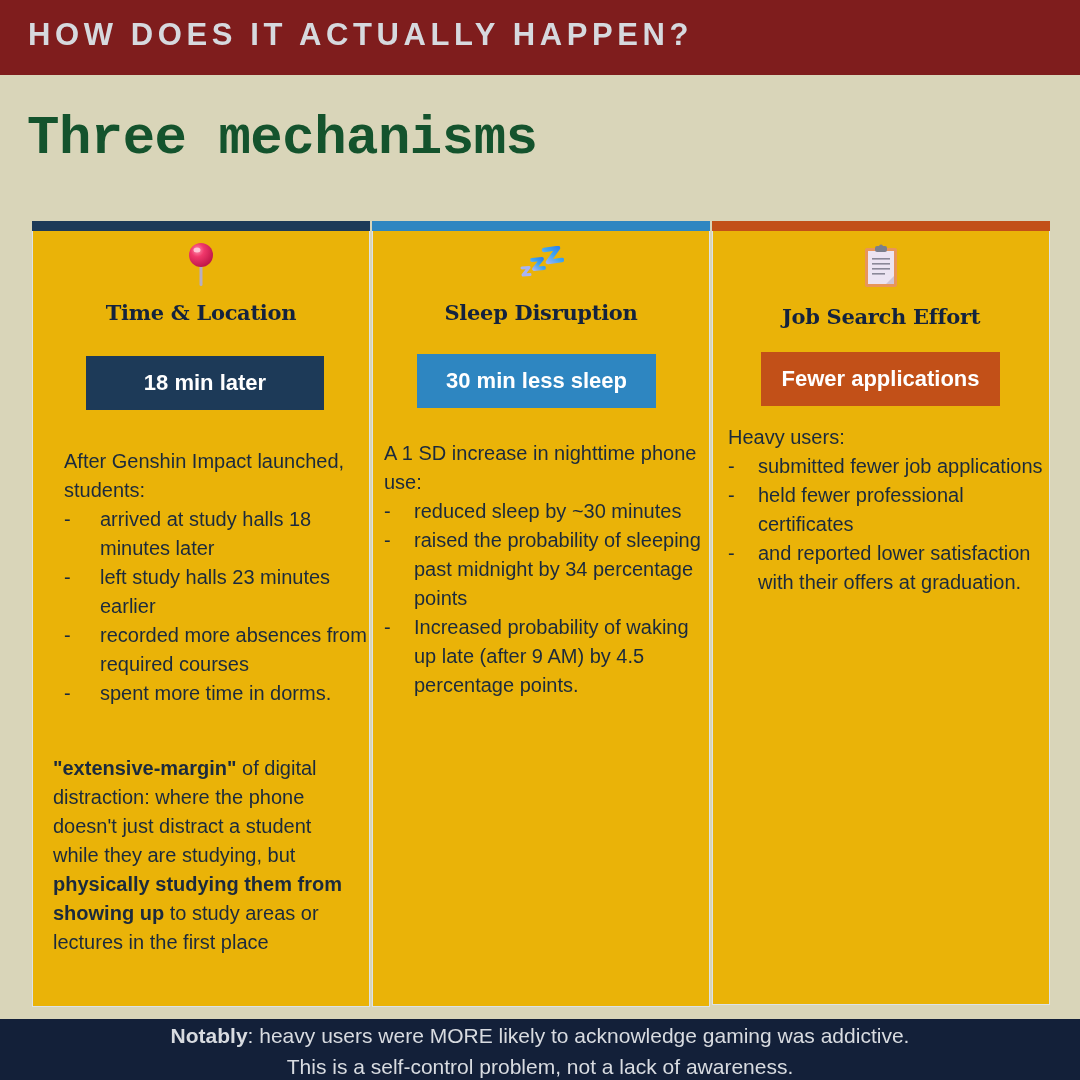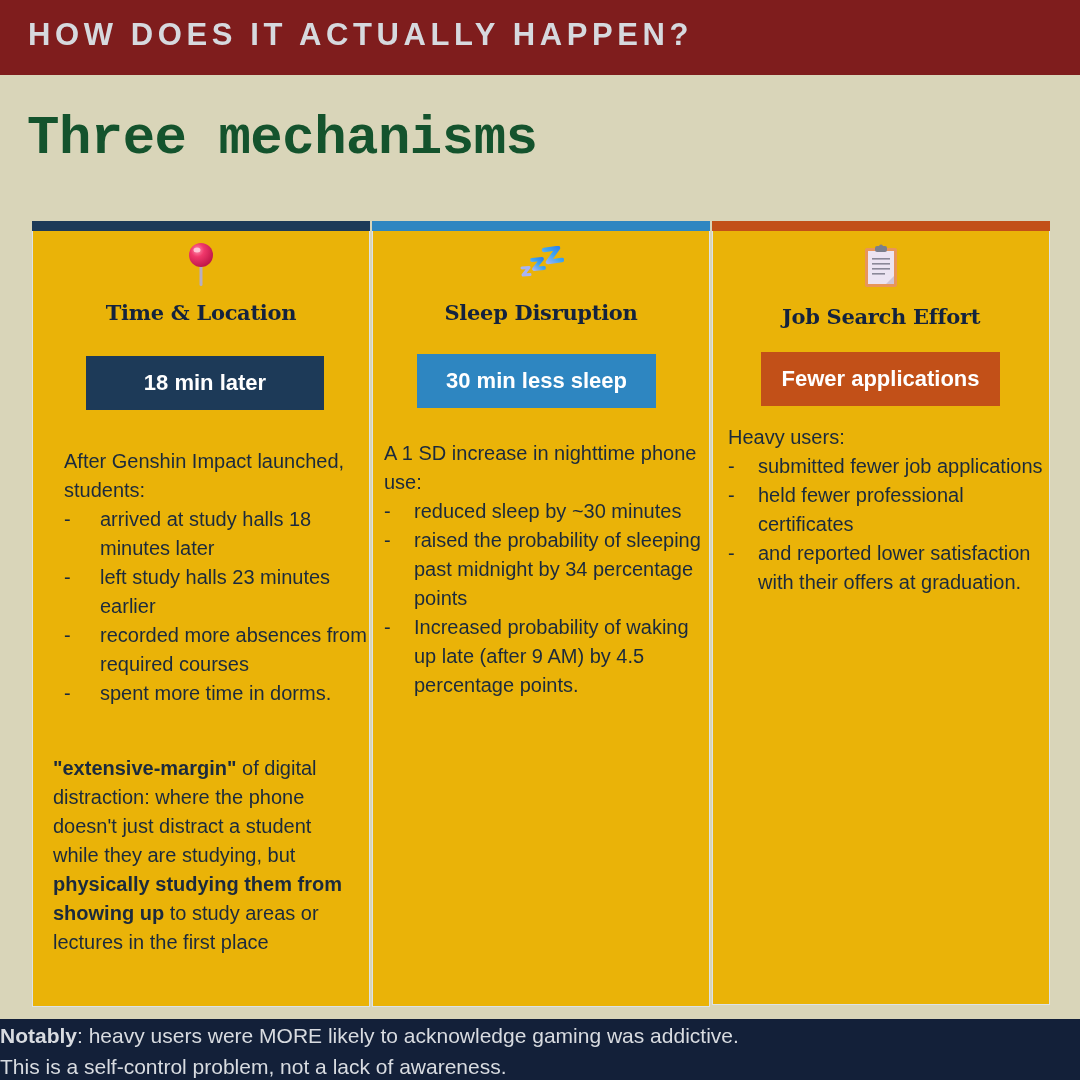--- a/index.html
+++ b/index.html
@@ -13,21 +13,21 @@
     .card .icon { position: absolute; left: 0; width: 100%; text-align: center; }
     .card h3 { position: absolute; left: 0; width: 100%; text-align: center; font-family: "DejaVu Serif", "Liberation Serif", serif; font-weight: bold; font-size: 21px; color: #14233e; letter-spacing: -0.3px; }
     .card .pill { position: absolute; height: 54px; color: #ffffff; font-family: Liberation Sans, sans-serif; font-weight: bold; font-size: 22px; display: flex; align-items: center; justify-content: center; }
     .card .body { position: absolute; font-family: "Liberation Sans", sans-serif; font-size: 20px; line-height: 29px; color: #1b2a3d; }
     .card ul { list-style: none; }
     .card li { position: relative; padding-left: 36px; }
     .card li::before { content: "-"; position: absolute; left: 0; }
     .card.c2 li, .card.c3 li { padding-left: 30px; }
     .note { position: absolute; left: 20px; top: 532px; width: 300px; font-family: "Liberation Sans", sans-serif; font-size: 20px; line-height: 29px; color: #1b2a3d; }
     .note b { font-weight: bold; }
-    .footer { position: absolute; left: 0; top: 1019px; width: 1080px; height: 61px; background: #132039; color: #d8dbe0; font-family: "Liberation Sans", sans-serif; font-size: 21px; line-height: 31px; padding-top: 1px; }
+    .footer { position: absolute; left: 0; top: 1019px; width: 1080px; height: 61px; background: #132039; color: #d8dbe0; text-align: center; font-family: "Liberation Sans", sans-serif; font-size: 21px; line-height: 31px; padding-top: 1px; }
     .footer b { font-weight: bold; }
   </style>
 </head>
 <body>
 
 <div class="topbar">
   <div class="kicker">HOW DOES IT ACTUALLY HAPPEN?</div>
 </div>
 
 <div class="title">Three mechanisms</div>

